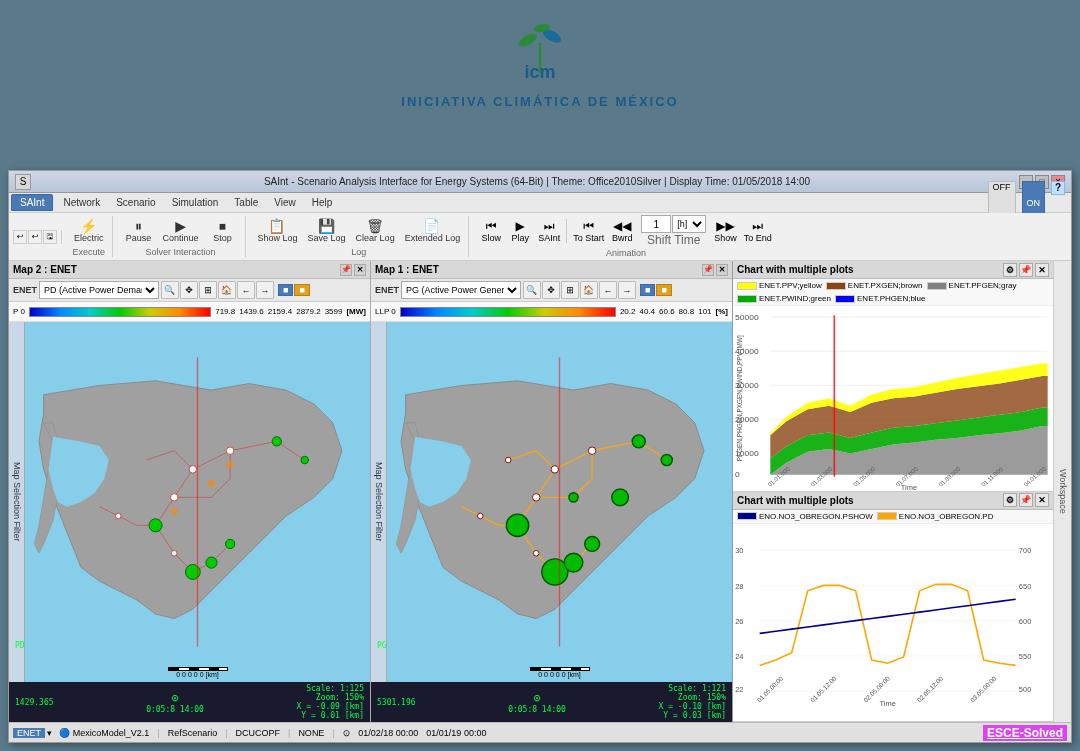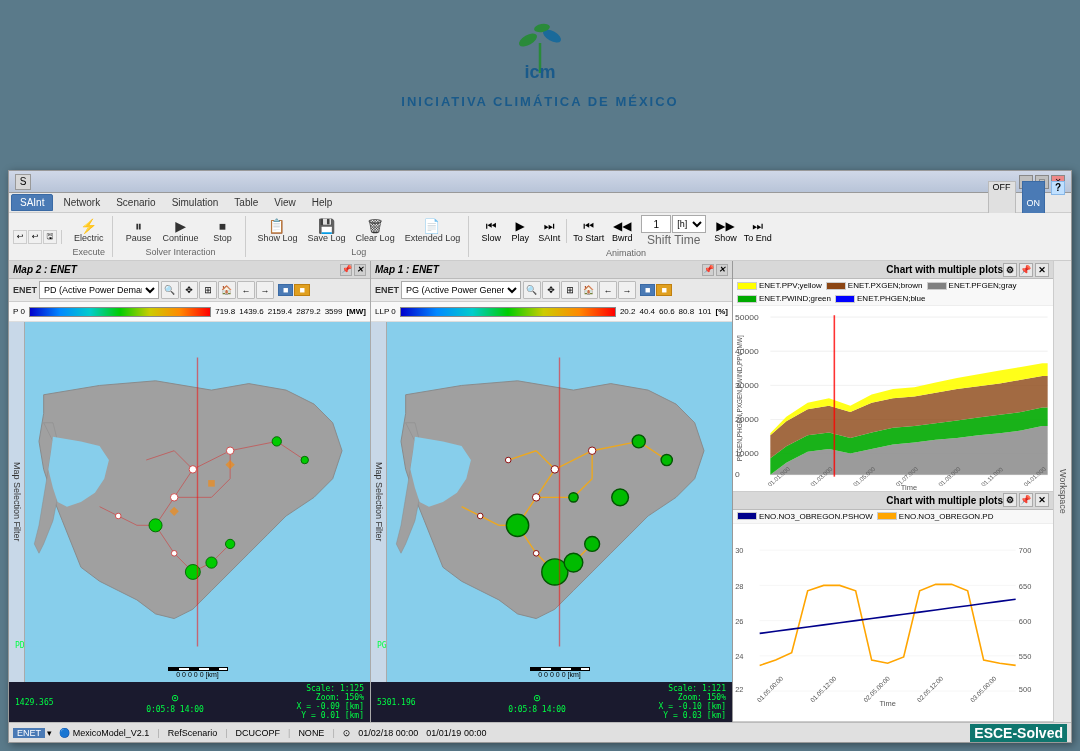--- a/index.html
+++ b/index.html
@@ -205,21 +205,20 @@
       background: #d8d8d8;
       height: 18px;
       display: flex;
       align-items: center;
       padding: 0 4px;
       gap: 4px;
       border-bottom: 1px solid #bbb;
       flex-shrink: 0;
       font-size: 10px;
       font-weight: bold;
-      font-style: italic;
     }
     .map-toolbar {
       background: #e8e8e8;
       display: flex;
       align-items: center;
       padding: 2px 4px;
       gap: 2px;
       border-bottom: 1px solid #ccc;
       flex-shrink: 0;
       flex-wrap: wrap;
@@ -298,26 +297,27 @@
       font-size: 9px;
       gap: 8px;
       flex-shrink: 0;
     }
     .status-item {
       display: flex;
       align-items: center;
       gap: 2px;
     }
     .status-solved {
-      background: #0f766e;
+      background: #d946ef;
       color: white;
       padding: 1px 4px;
-      font-size: 14px;
+      font-size: 12px;
       font-weight: bold;
       margin-left: auto;
+      text-decoration: underline;
     }
 
     
     .chart-panel {
       width: 320px;
       display: flex;
       flex-direction: column;
       background: white;
       flex-shrink: 0;
     }
@@ -346,21 +346,21 @@
 
     .chart-header {
       background: #d8d8d8;
       height: 18px;
       display: flex;
       align-items: center;
       padding: 0 4px;
       font-size: 10px;
       font-weight: bold;
       border-bottom: 1px solid #bbb;
-      justify-content: flex-end;
+      justify-content: space-between;
       flex-shrink: 0;
     }
     .chart-header-controls {
       display: flex;
       gap: 2px;
     }
     .chart-ctrl-btn {
       width: 14px;
       height: 14px;
       background: #e8e8e8;
@@ -452,20 +452,21 @@
   </svg>
   <div class="logo-text">INICIATIVA CLIMÁTICA DE MÉXICO</div>
 </div>
 
 <div class="app-window">
 
   <div class="title-bar">
     <div style="width:40px; display:flex; gap:2px;">
       <div style="width:16px;height:16px;background:#d8d8d8;border:1px solid #999;display:flex;align-items:center;justify-content:center;font-size:10px;">S</div>
     </div>
+    <div class="title-bar-text">SAInt - Scenario Analysis Interface for Energy Systems (64-Bit) | Theme: Office2010Silver | Display Time: 01/05/2018 14:00</div>
     <div class="title-bar-controls">
       <div class="title-btn">─</div>
       <div class="title-btn">□</div>
       <div class="title-btn" style="background:#e88;">✕</div>
     </div>
   </div>
 
   <div class="menu-bar">
     <div class="menu-tab-active">SAInt</div>
     <div class="menu-item">Network</div>

